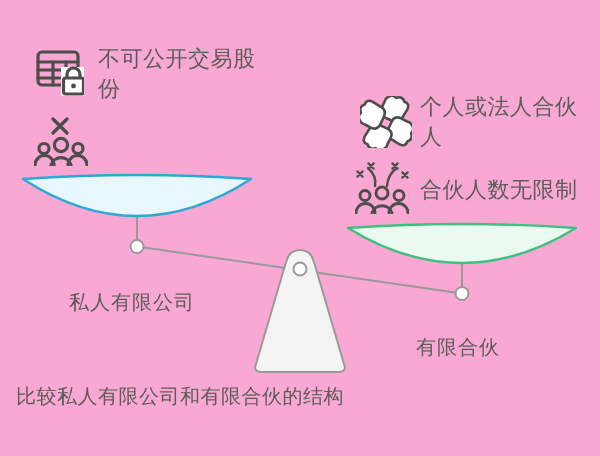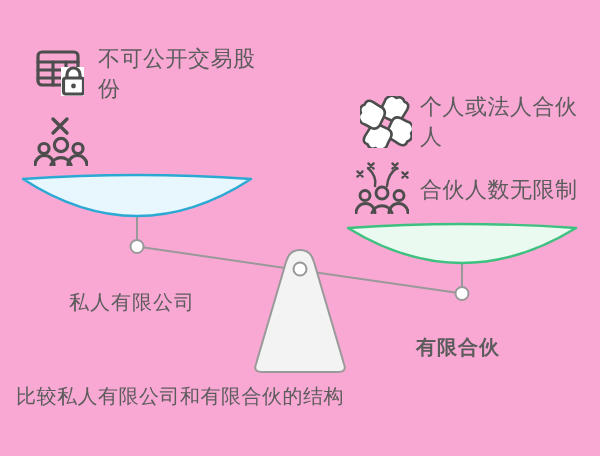--- a/index.html
+++ b/index.html
@@ -112,16 +112,16 @@
           <use href="#hnd" transform="rotate(108)"></use>
           <use href="#hnd" transform="rotate(198)"></use>
           <use href="#hnd" transform="rotate(288)"></use>
         </g>
       </svg>
     </span>
     <span class="feature-text">个人或法人合伙人</span>
   </div>
 
   <div class="side-label" style="left:32px;top:289px;width:200px;">私人有限公司</div>
-  <div class="side-label" style="left:378px;top:334px;width:160px;font-weight:bold;">有限合伙</div>
+  <div class="side-label" style="left:378px;top:334px;width:160px;">有限合伙</div>
   <div class="caption">比较私人有限公司和有限合伙的结构</div>
 
 </div>
 
 </body></html>

